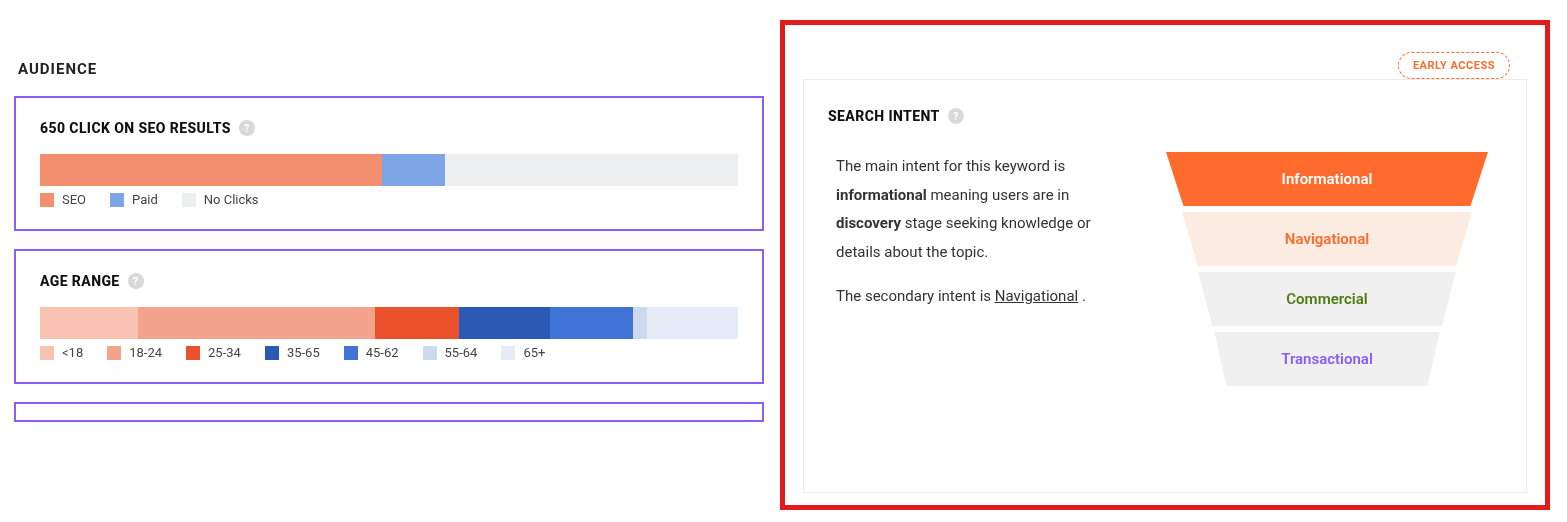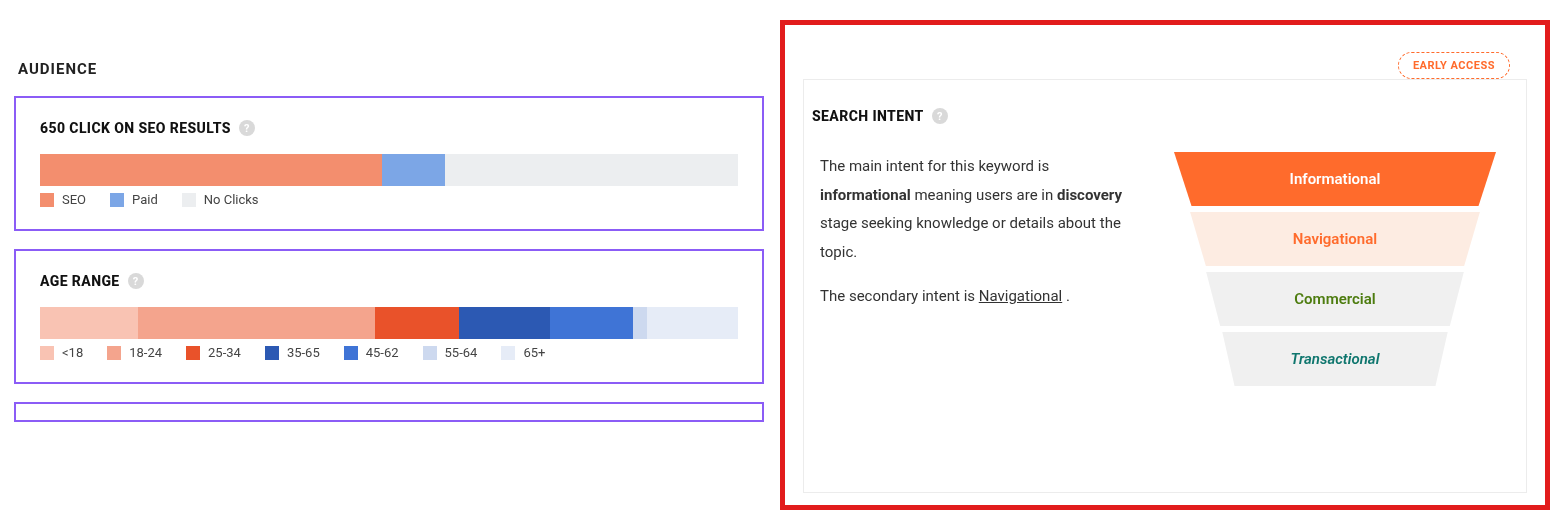--- a/index.html
+++ b/index.html
@@ -85,21 +85,21 @@
     background: #fff;
   }
   .right-inner-panel {
     position: absolute;
     left: 18px;
     top: 54px;
     width: 724px;
     height: 414px;
     border: 1px solid #ececec;
     background: #fff;
-    padding: 28px 8px;
+    padding: 28px 24px;
   }
   .early-badge {
     position: absolute;
     right: 16px;
     top: -28px;
     border: 1px dashed #ff6b2c;
     color: #ff6b2c;
     font-size: 11px;
     font-weight: 700;
     letter-spacing: .5px;
@@ -137,21 +137,21 @@
     justify-content: center;
     font-size: 15px;
     font-weight: 600;
   }
   .trap {
     clip-path: polygon(4% 0, 96% 0, 91% 100%, 9% 100%);
   }
   .step1 { width: 350px; background: #ff6b2c; color: #fff; }
   .step2 { width: 315px; background: #fdece2; color: #ff6b2c; }
   .step3 { width: 280px; background: #f0f0f0; color: #4d7c0f; }
-  .step4 { width: 245px; background: #f0f0f0; color: #0f766e; font-style: italic; }
+  .step4 { width: 245px; background: #f0f0f0; color: #8b5cf6; }
 </style>
 </head>
 <body>
 
 <div class="left-col">
   <div class="audience-title">AUDIENCE</div>
 
   <div class="panel">
     <div class="panel-title-row">
       <span class="panel-title">650 CLICK ON SEO RESULTS</span>

